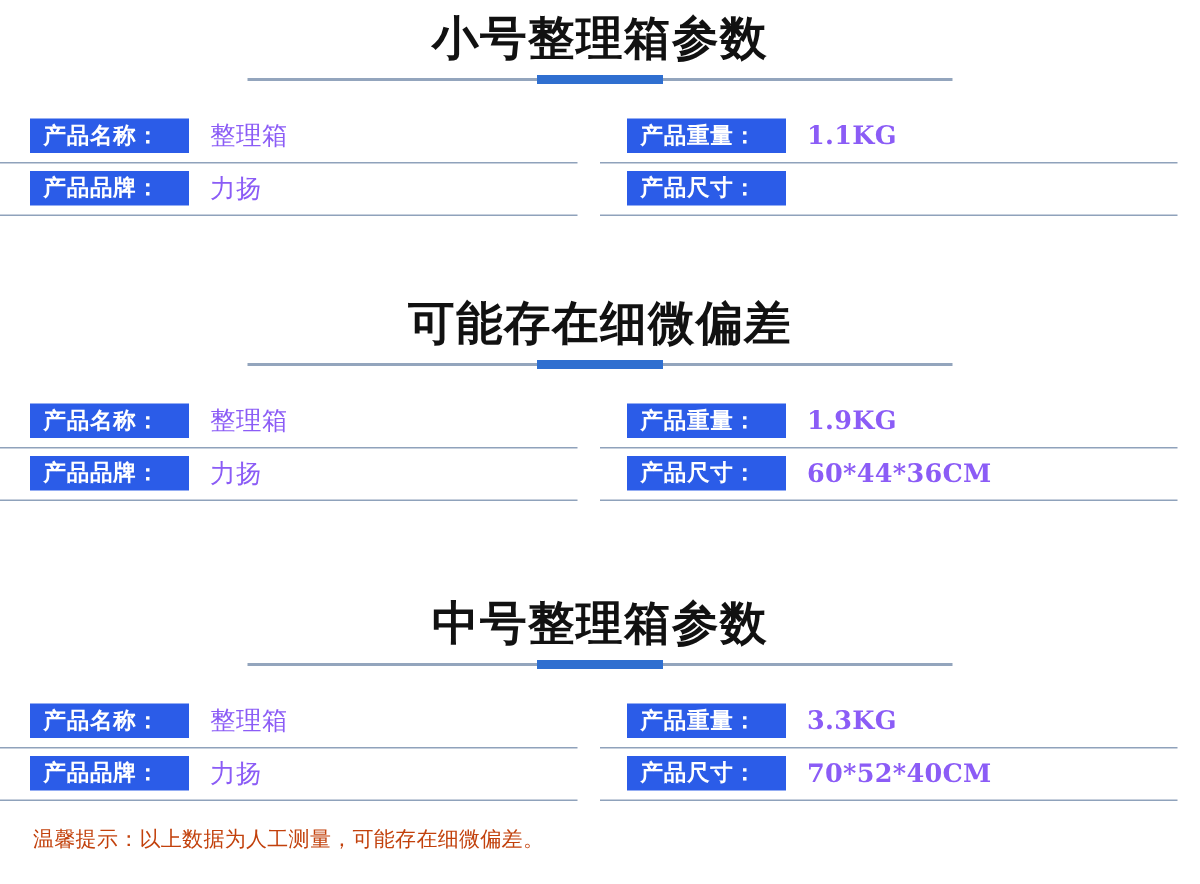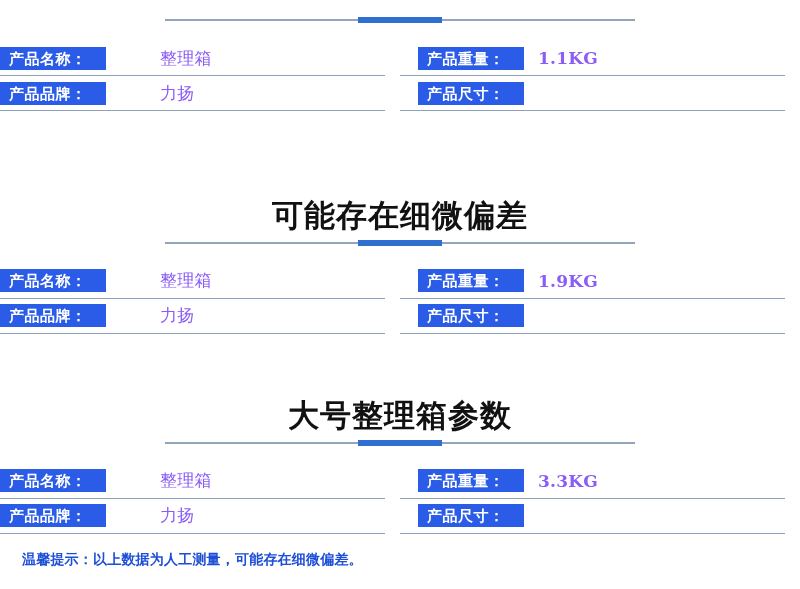--- a/index.html
+++ b/index.html
@@ -77,21 +77,21 @@
   .spec-cell {
     position: relative;
     display: flex;
     align-items: center;
     box-sizing: border-box;
     height: 35px;
     border-bottom: 1px solid #8fa2bb;
   }
   .spec-cell.left {
     width: 385px;
-    gap: 40px;
+    padding-left: 20px;
   }
   .spec-cell.right {
     width: 385px;
     padding-left: 18px;
   }
   .spec-gap {
     width: 15px;
     height: 35px;
     flex: 0 0 15px;
   }
@@ -132,40 +132,41 @@
     letter-spacing: 0.2px;
   }
 
   
   .footer-note {
     position: absolute;
     left: 22px;
     top: 551px;
     font-family: "Liberation Sans", "DejaVu Sans", sans-serif;
     font-size: 14px;
-    font-weight: 700;
-    color: #1d4ed8;
+    font-weight: 400;
+    color: #c2410c;
     letter-spacing: 0.2px;
     white-space: nowrap;
   }
 
   
   #sec-0 { position: absolute; left: 0; top: 10px; }
   #sec-1 { position: absolute; left: 0; top: 200px; }
   #sec-2 { position: absolute; left: 0; top: 400px; }
 
   .table-spacer { height: 20px; }
 </style>
 </head>
 <body>
 
 <div class="page">
 
   <div class="section" id="sec-0">
     <div class="title-block">
+      <div class="section-title">小号整理箱参数</div>
       <div class="title-rule">
         <div class="title-rule-accent"></div>
       </div>
     </div>
     <div class="table-spacer"></div>
     <div class="spec-table">
       <div class="spec-row">
         <div class="spec-cell left">
           <span class="spec-label">产品名称：</span>
           <span class="spec-value">整理箱</span>
@@ -213,29 +214,30 @@
         <div class="spec-gap-right"></div>
       </div>
       <div class="spec-row">
         <div class="spec-cell left">
           <span class="spec-label">产品品牌：</span>
           <span class="spec-value">力扬</span>
         </div>
         <div class="spec-gap"></div>
         <div class="spec-cell right">
           <span class="spec-label">产品尺寸：</span>
+          <span class="spec-value mono-num">60*44*36CM</span>
         </div>
         <div class="spec-gap-right"></div>
       </div>
     </div>
   </div>
 
   <div class="section" id="sec-2">
     <div class="title-block">
-      <div class="section-title">大号整理箱参数</div>
+      <div class="section-title">中号整理箱参数</div>
       <div class="title-rule">
         <div class="title-rule-accent"></div>
       </div>
     </div>
     <div class="table-spacer"></div>
     <div class="spec-table">
       <div class="spec-row">
         <div class="spec-cell left">
           <span class="spec-label">产品名称：</span>
           <span class="spec-value">整理箱</span>
@@ -248,20 +250,21 @@
         <div class="spec-gap-right"></div>
       </div>
       <div class="spec-row">
         <div class="spec-cell left">
           <span class="spec-label">产品品牌：</span>
           <span class="spec-value">力扬</span>
         </div>
         <div class="spec-gap"></div>
         <div class="spec-cell right">
           <span class="spec-label">产品尺寸：</span>
+          <span class="spec-value mono-num">70*52*40CM</span>
         </div>
         <div class="spec-gap-right"></div>
       </div>
     </div>
   </div>
 
   <div class="footer-note">温馨提示：以上数据为人工测量，可能存在细微偏差。</div>
 
 </div>
 

